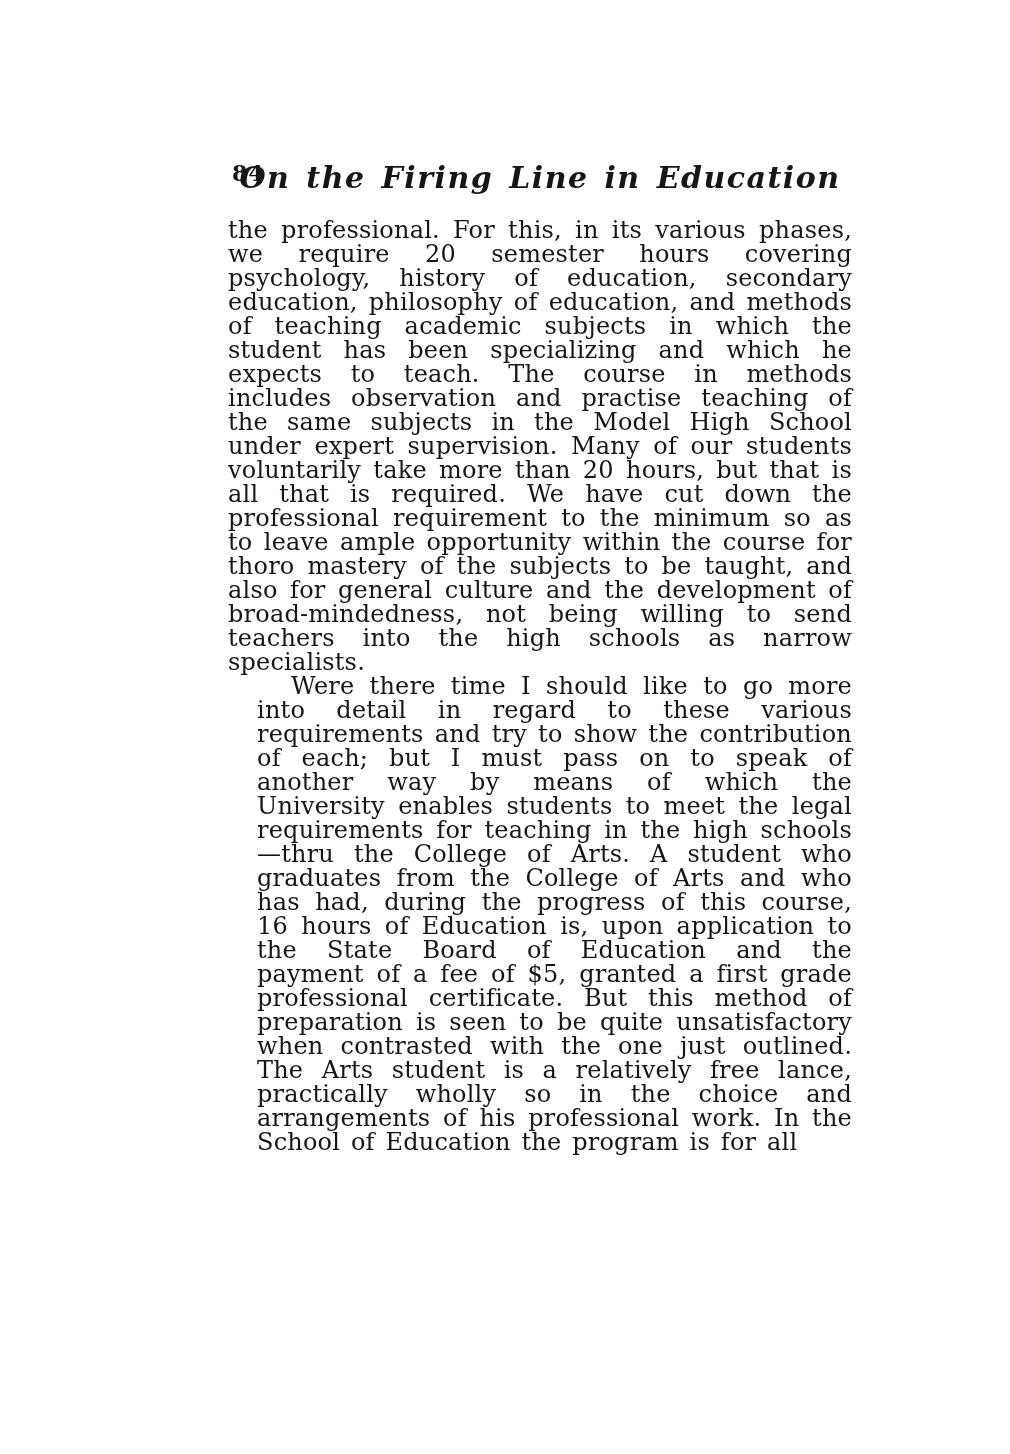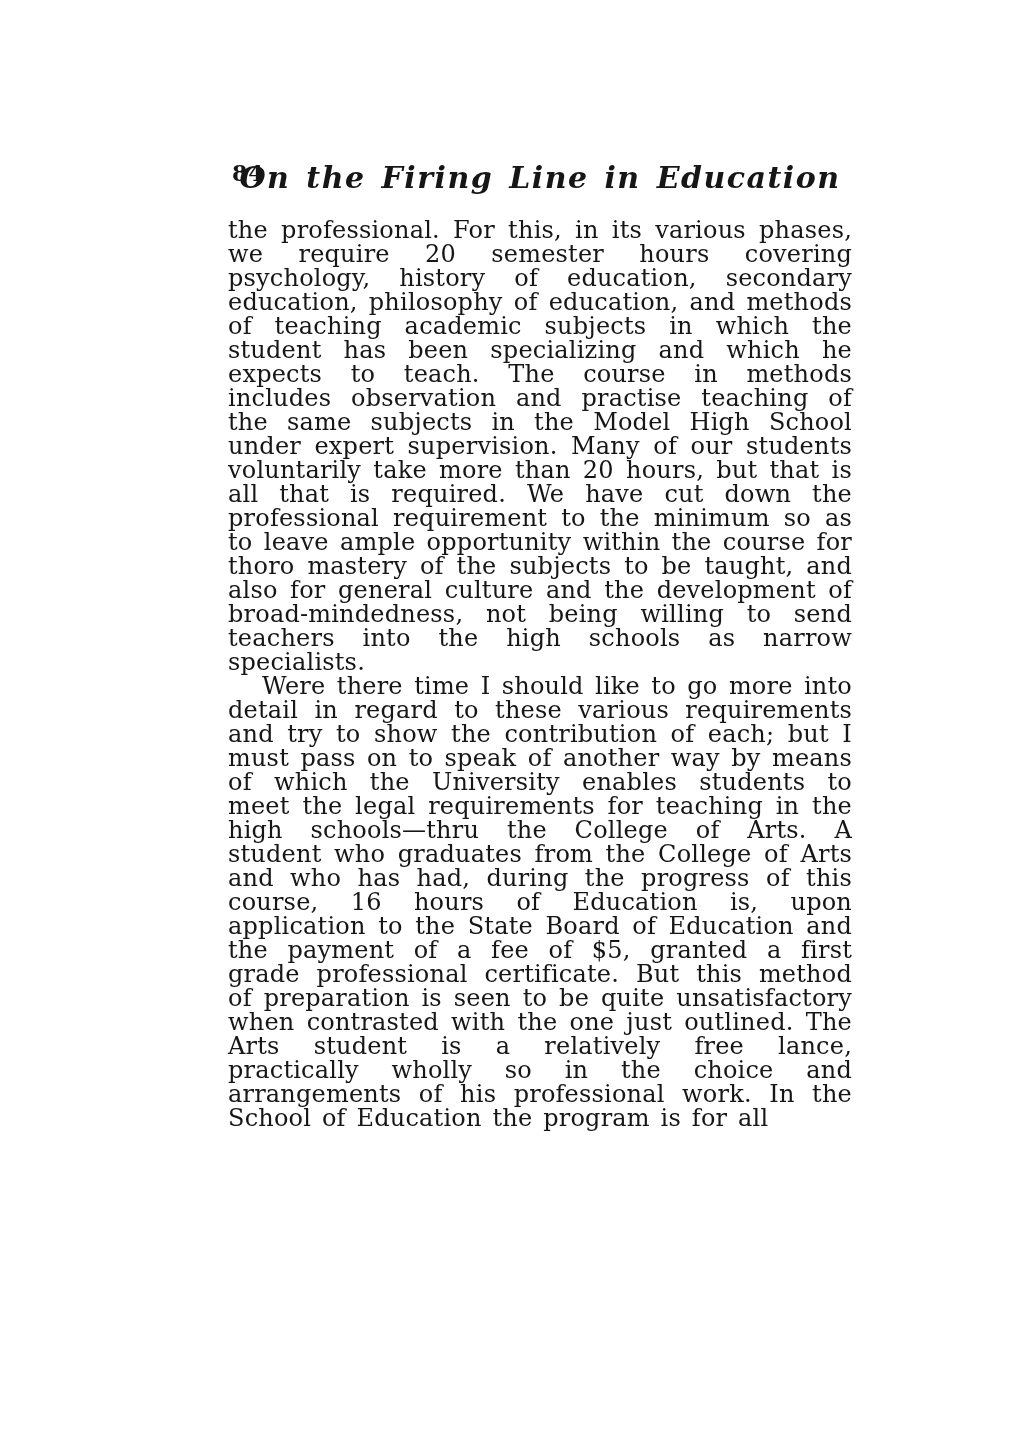--- a/index.html
+++ b/index.html
@@ -47,20 +47,21 @@
   .body-text p {
     margin: 0;
     font-size: 24px;
     line-height: 24px;
     text-align: justify;
     word-spacing: 3px;
     letter-spacing: 0.2px;
   }
   .body-text p.indent {
     text-indent: 34px;
+    margin-left: 29px;
   }
 </style>
 </head>
 <body>
 
 <div class="scan-page">
   <div class="text-column">
     <div class="header-row">
       <span class="page-num">84</span>
       <span class="running-title">On the Firing Line in Education</span>

